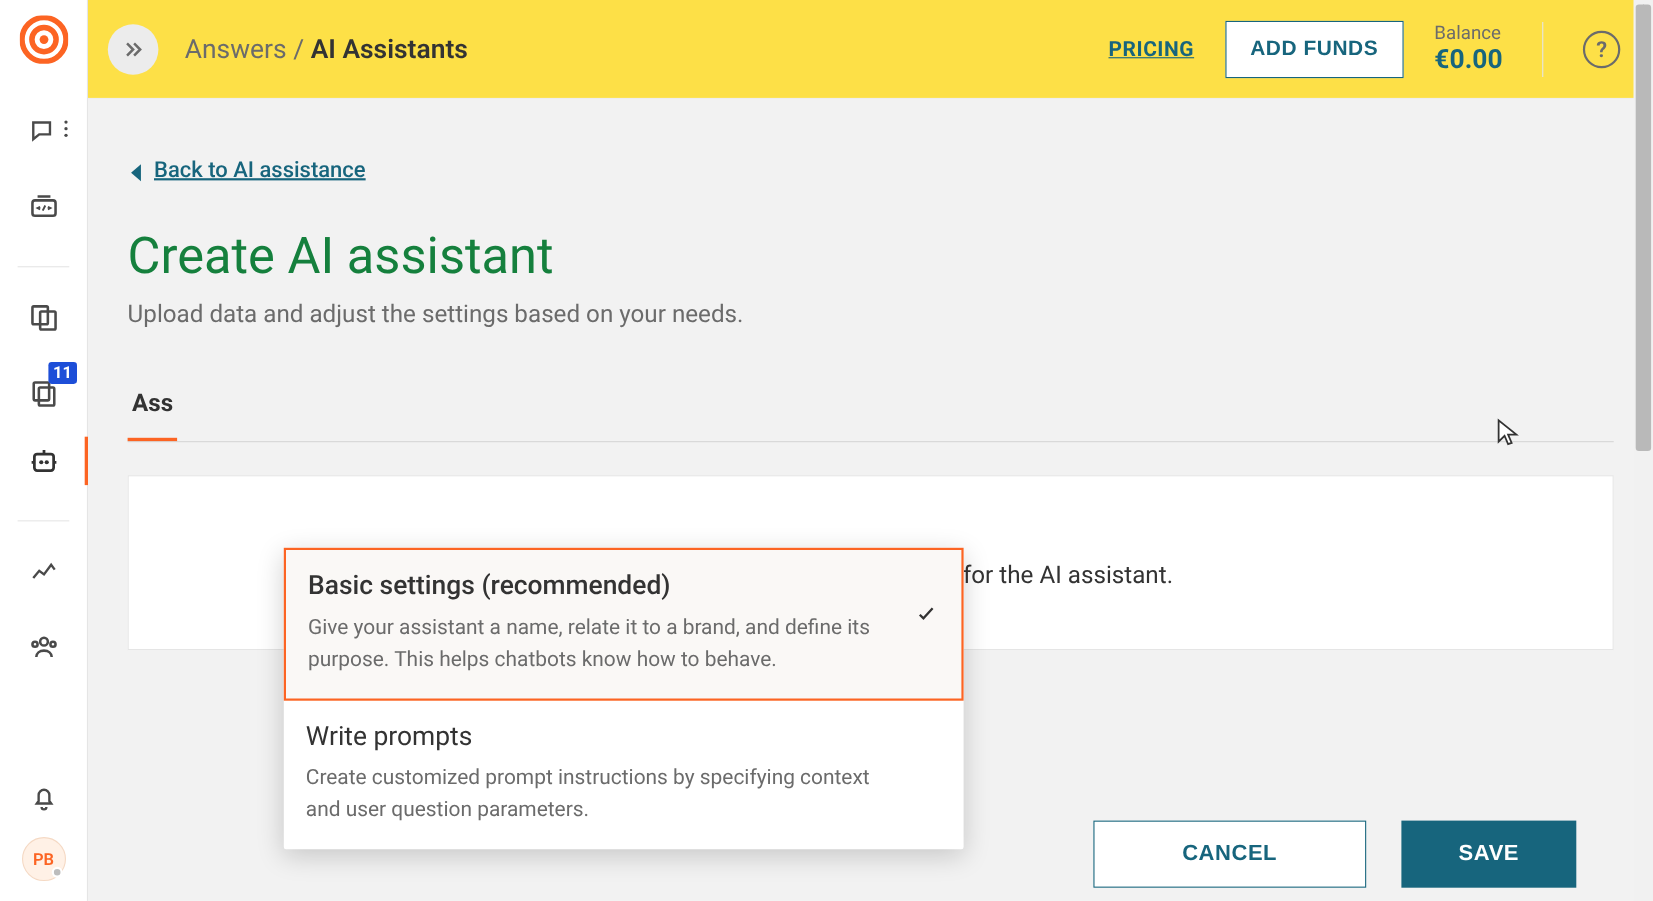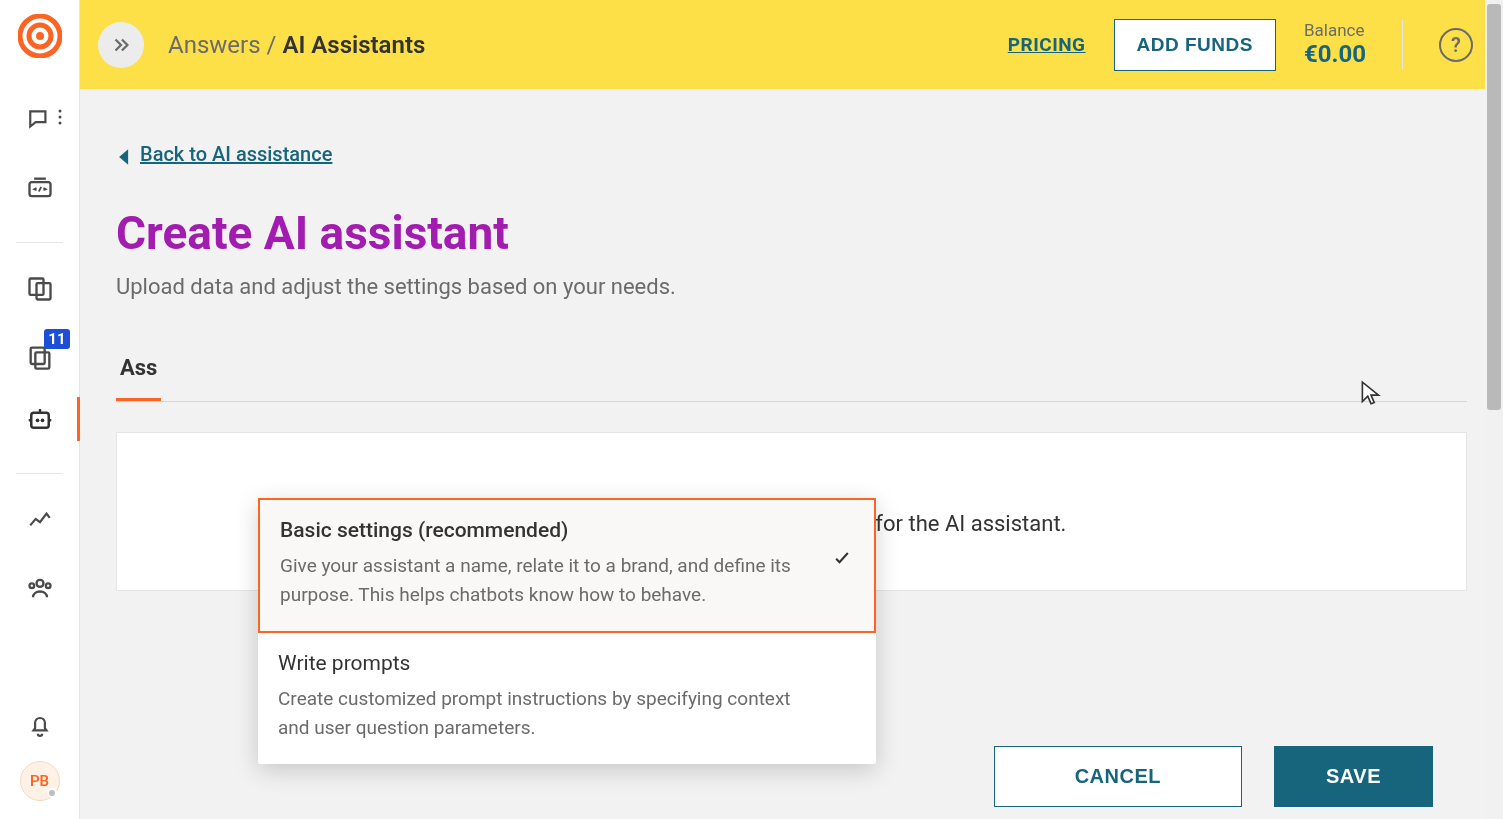--- a/index.html
+++ b/index.html
@@ -98,40 +98,40 @@
   .content {
     flex:1; background:#f2f2f2; padding: 32px 36px 0 36px;
     position: relative; overflow:hidden;
   }
   .back-link {
     display:flex; align-items:flex-end; gap:10px;
     font-size:20px; color:#17657d; font-weight:500; cursor:pointer;
     margin-bottom: 40px; margin-top:20px;
   }
   .back-link .txt { text-decoration: underline; }
-  .page-title { font-size:46px; font-weight:700; color:#a21caf; margin-bottom:14px; }
+  .page-title { font-size:46px; font-weight:400; color:#15803d; margin-bottom:14px; }
   .page-sub { font-size:22px; color:#6b6b6b; margin-bottom:44px; }
   .tabs { border-bottom:1px solid #d6d6d6; display:flex; position:relative; }
   .tab { padding: 12px 4px 18px; font-size:22px; font-weight:700; color:#333;
     border-bottom:3px solid #fc6423; cursor:pointer; }
   .panel {
     background:#fff; border:1px solid #e5e5e5;
     margin-top: 30px; padding: 34px 46px 50px;
     font-size:22px; color:#333; line-height:1.5;
   }
   .panel-text-partial { color:#333; }
   
   .dropdown {
     position:absolute; left:178px; top:408px;
     width:618px; background:#fff; box-shadow:0 6px 24px rgba(0,0,0,0.18);
     border-radius:2px; z-index:10;
   }
   .dd-item { padding:18px 20px 22px; cursor:pointer; }
   .dd-item.selected { border:2px solid #fc6423; background:#faf8f6; position:relative; }
-  .dd-item .dd-title { font-size:21px; color:#333; margin-bottom:10px; }
+  .dd-item .dd-title { font-size:24px; color:#333; margin-bottom:10px; }
   .dd-item.selected .dd-title { font-weight:500; }
   .dd-item .dd-desc { font-size:19px; color:#6b6b6b; line-height:1.5; padding-right:40px; }
   .dd-item .check { position:absolute; right:22px; top:48px; color:#333; font-size:20px; }
   
   .footer {
     position:absolute; left:0; right:0; bottom:0;
     padding: 24px 70px 12px; display:flex; justify-content:flex-end; gap:32px;
     background:transparent;
   }
   .btn-cancel {

